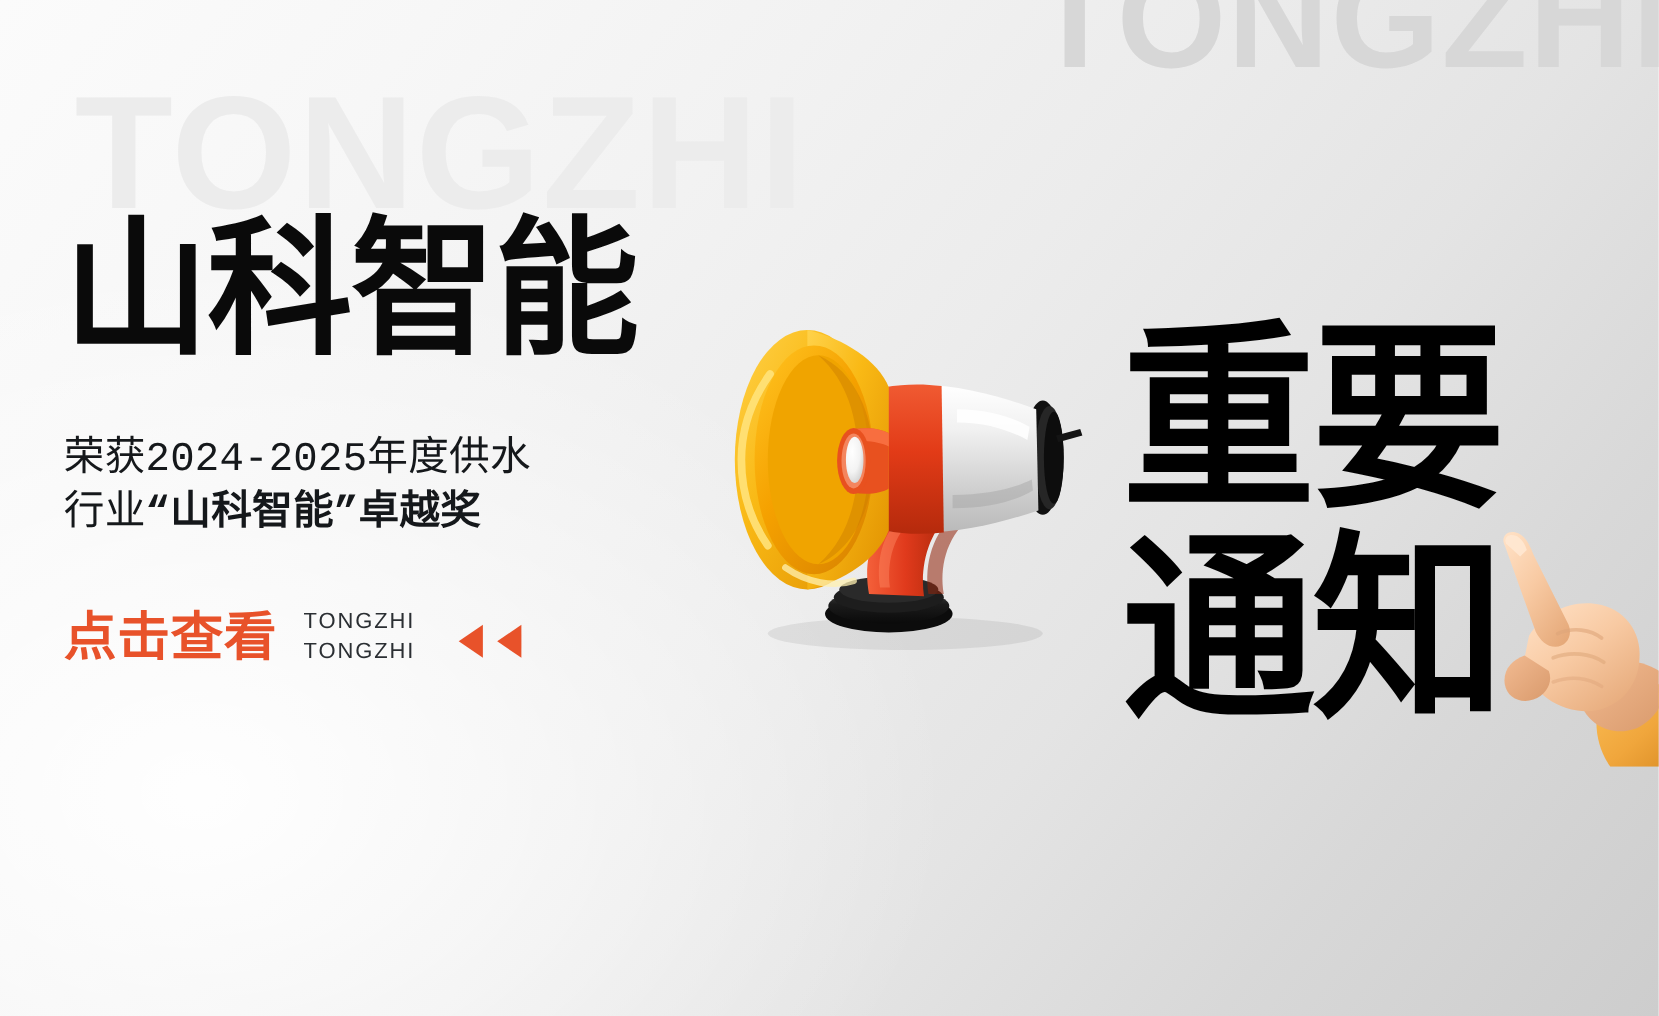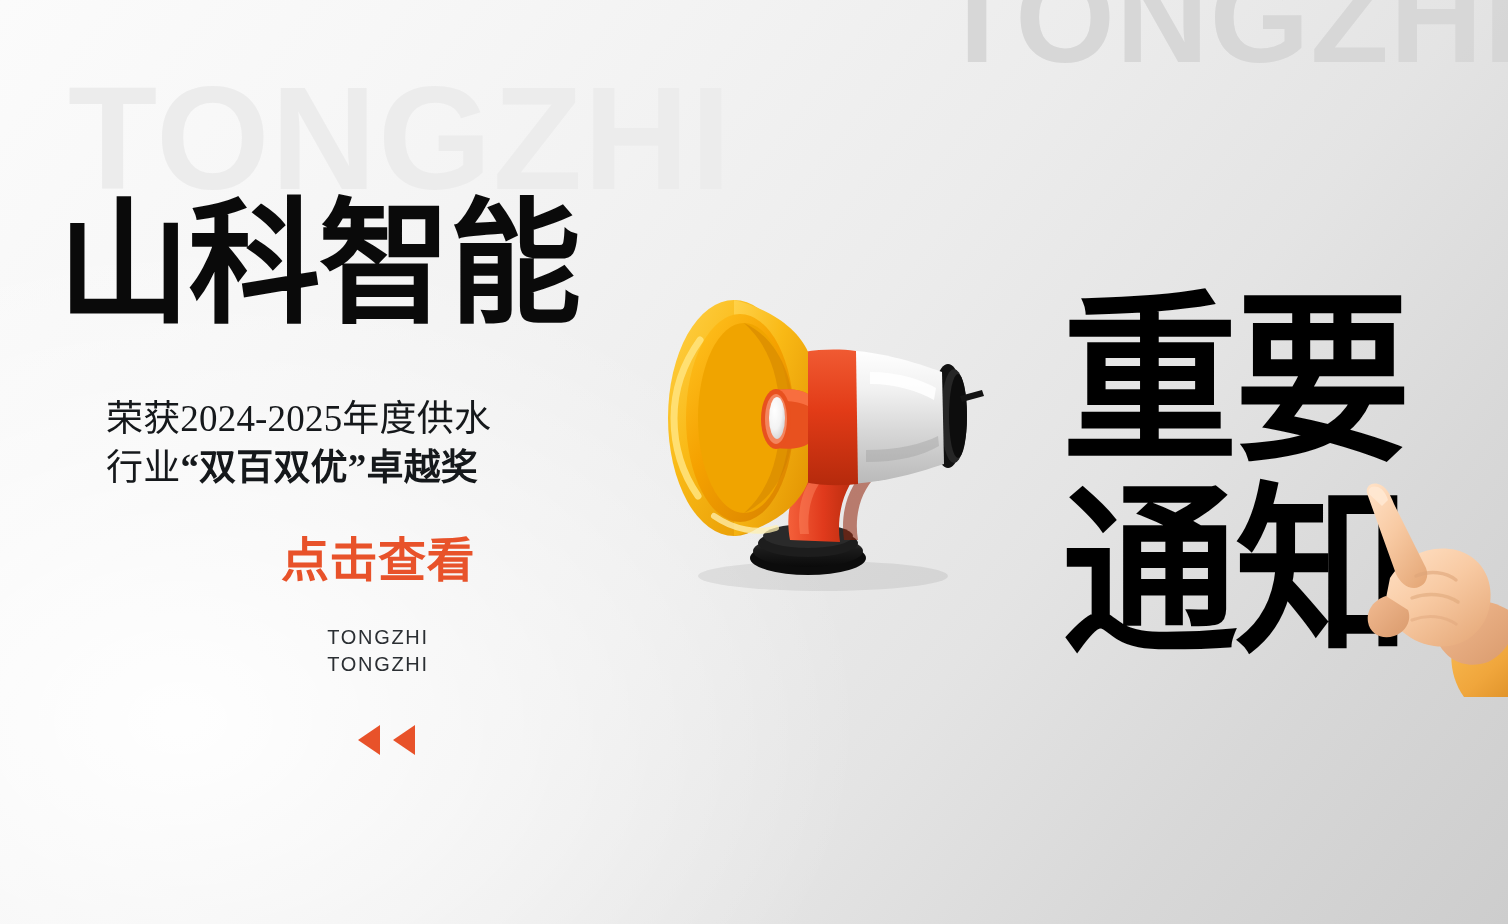--- a/index.html
+++ b/index.html
@@ -71,42 +71,40 @@
     color: #0a0a0a;
     letter-spacing: -0.012em;
     white-space: nowrap;
     margin: 0;
     transform: scaleY(1.03);
     transform-origin: left top;
   }
 
   .subtitle {
     margin-top: 66px;
-    font-family: Liberation Serif, serif;
+    font-family: Liberation Mono, monospace;
     font-size: 37px;
     line-height: 1.33;
     color: #15181b;
     letter-spacing: 0.005em;
-    margin-left: 48px;
   }
   .subtitle .sub-line {
     display: block;
     white-space: nowrap;
   }
   .subtitle .emph {
     font-weight: 700;
   }
 
   
   .cta-row {
-    margin-top: 44px;
+    margin-top: 60px;
     display: flex;
     align-items: center;
-    gap: 40px;
-    flex-direction: column;
+    gap: 24px;
   }
 
   .cta-text {
     font-family: "DejaVu Sans", "Liberation Sans", sans-serif;
     font-size: 48px;
     font-weight: 700;
     line-height: 1;
     color: #e8522a;
     letter-spacing: 0.01em;
     white-space: nowrap;
@@ -133,21 +131,21 @@
     width: 0;
     height: 0;
     border-top: 15px solid transparent;
     border-bottom: 15px solid transparent;
     border-right: 22px solid #e8522a;
   }
 
   
   .right-block {
     position: absolute;
-    left: 1062px;
+    left: 1020px;
     top: 282px;
     z-index: 4;
   }
   .notice-line {
     font-family: "DejaVu Sans", "Liberation Sans", sans-serif;
     font-size: 176px;
     font-weight: 700;
     line-height: 1.09;
     color: #000000;
     letter-spacing: -0.018em;
@@ -272,21 +270,21 @@
       <ellipse cx="168" cy="151" rx="11" ry="25" fill="#f4855e"></ellipse>
       <ellipse cx="169" cy="150" rx="8" ry="21" fill="url(#capGrad)"></ellipse>
     </svg>
   </div>
 
   <div class="left-block">
     <h1 class="brand-title">山科智能</h1>
 
     <div class="subtitle">
       <span class="sub-line">荣获2024-2025年度供水</span>
-      <span class="sub-line"><span>行业</span><span class="emph">“双百双优”卓越奖</span></span>
+      <span class="sub-line"><span>行业</span><span class="emph">“山科智能”卓越奖</span></span>
     </div>
 
     <div class="cta-row">
       <div class="cta-text">点击查看</div>
       <div class="cta-pinyin">
         <span>TONGZHI</span>
         <span>TONGZHI</span>
       </div>
       <div class="arrows">
         <span class="arrow-tri"></span>

